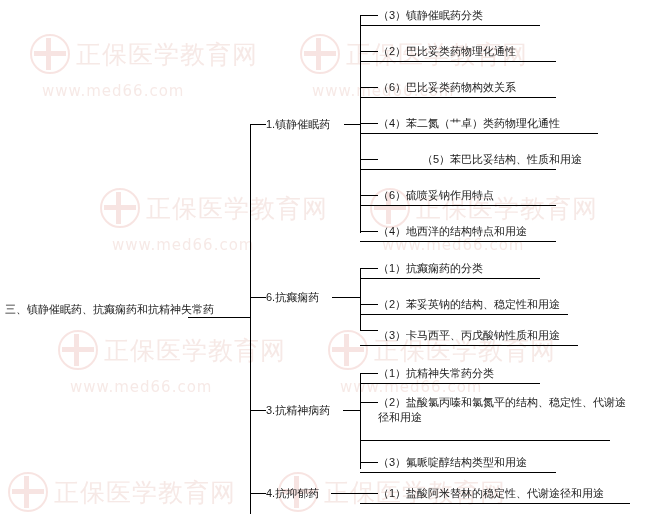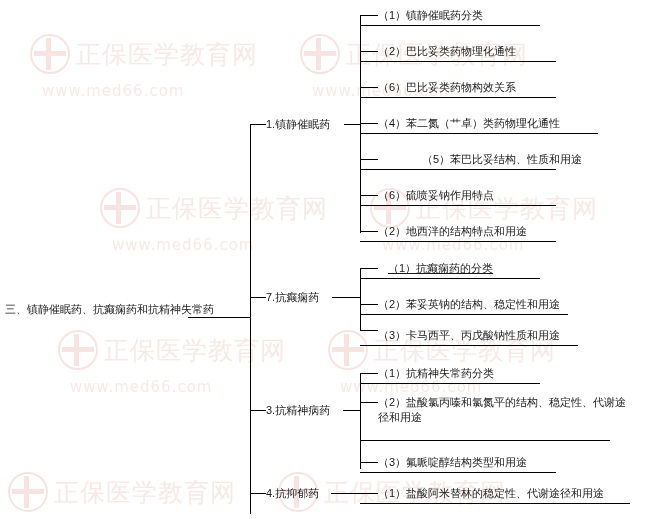--- a/index.html
+++ b/index.html
@@ -179,21 +179,21 @@
   <div class="node" style="left:5px; top:302px;">三、镇静催眠药、抗癫痫药和抗精神失常药</div>
 
   <div class="ln h" style="left:188px; top:317px; width:62px;"></div>
   <div class="ln v" style="left:250px; top:124px; height:390px;"></div>
 
   <div class="node" style="left:266px; top:117px;">1.镇静催眠药</div>
   <div class="ln h" style="left:250px; top:124px; width:16px;"></div>
   <div class="ln h" style="left:344px; top:124px; width:16px;"></div>
   <div class="ln v" style="left:360px; top:15px; height:218px;"></div>
 
-  <div class="node" style="left:378px; top:8px;">（1）镇静催眠药分类</div>
+  <div class="node" style="left:378px; top:8px;">（3）镇静催眠药分类</div>
   <div class="ln h" style="left:360px; top:15px; width:18px;"></div>
   <div class="ln h" style="left:360px; top:25px; width:180px;"></div>
 
   <div class="node" style="left:378px; top:44px;">（2）巴比妥类药物理化通性</div>
   <div class="ln h" style="left:360px; top:51px; width:18px;"></div>
   <div class="ln h" style="left:360px; top:61px; width:196px;"></div>
 
   <div class="node" style="left:378px; top:80px;">（6）巴比妥类药物构效关系</div>
   <div class="ln h" style="left:360px; top:87px; width:18px;"></div>
   <div class="ln h" style="left:360px; top:97px; width:196px;"></div>
@@ -203,30 +203,30 @@
   <div class="ln h" style="left:360px; top:133px; width:238px;"></div>
 
   <div class="node" style="left:378px; top:152px;margin-left:44px;">（5）苯巴比妥结构、性质和用途</div>
   <div class="ln h" style="left:360px; top:159px; width:18px;"></div>
   <div class="ln h" style="left:360px; top:169px; width:196px;"></div>
 
   <div class="node" style="left:378px; top:188px;">（6）硫喷妥钠作用特点</div>
   <div class="ln h" style="left:360px; top:195px; width:18px;"></div>
   <div class="ln h" style="left:360px; top:205px; width:196px;"></div>
 
-  <div class="node" style="left:378px; top:224px;">（2）地西泮的结构特点和用途</div>
+  <div class="node" style="left:378px; top:224px;">（4）地西泮的结构特点和用途</div>
   <div class="ln h" style="left:360px; top:231px; width:18px;"></div>
   <div class="ln h" style="left:360px; top:241px; width:196px;"></div>
 
-  <div class="node" style="left:266px; top:290px;">7.抗癫痫药</div>
+  <div class="node" style="left:266px; top:290px;">6.抗癫痫药</div>
   <div class="ln h" style="left:250px; top:297px; width:16px;"></div>
   <div class="ln h" style="left:332px; top:297px; width:28px;"></div>
   <div class="ln v" style="left:360px; top:268px; height:62px;"></div>
 
-  <div class="node" style="left:388px; top:261px;text-decoration:underline;">（1）抗癫痫药的分类</div>
+  <div class="node" style="left:378px; top:261px;">（1）抗癫痫药的分类</div>
   <div class="ln h" style="left:360px; top:268px; width:18px;"></div>
   <div class="ln h" style="left:360px; top:278px; width:180px;"></div>
 
   <div class="node" style="left:378px; top:297px;">（2）苯妥英钠的结构、稳定性和用途</div>
   <div class="ln h" style="left:360px; top:304px; width:18px;"></div>
   <div class="ln h" style="left:360px; top:314px; width:208px;"></div>
 
   <div class="node" style="left:378px; top:328px;">（3）卡马西平、丙戊酸钠性质和用途</div>
   <div class="ln h" style="left:360px; top:330px; width:18px;"></div>
   <div class="ln h" style="left:360px; top:345px; width:218px;"></div>

